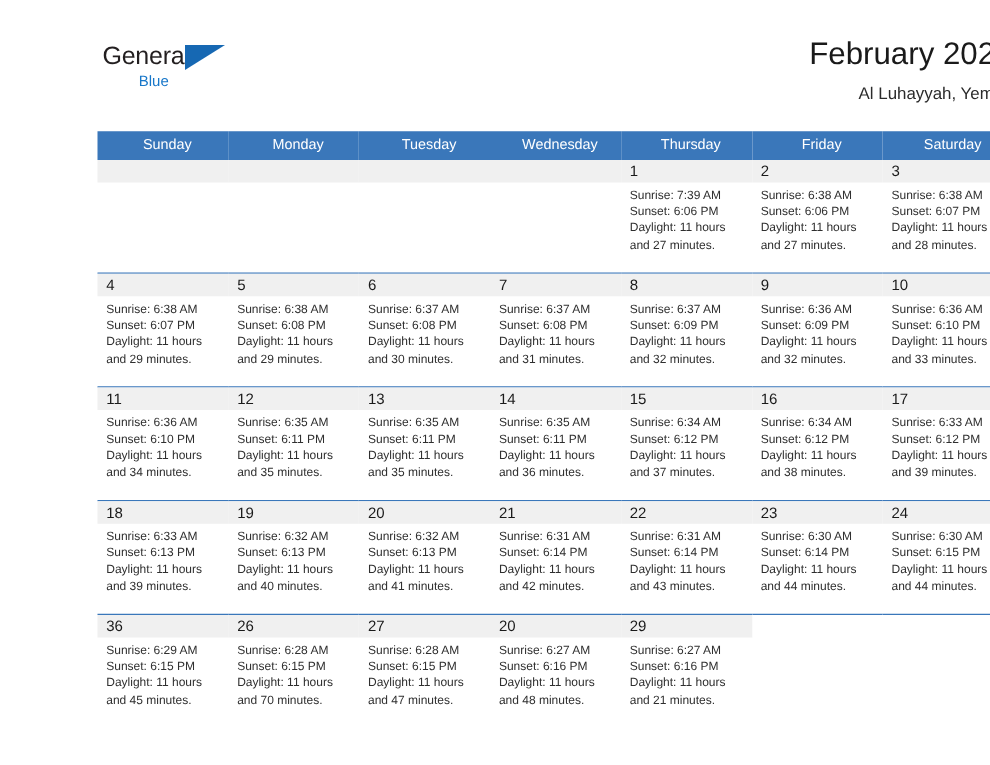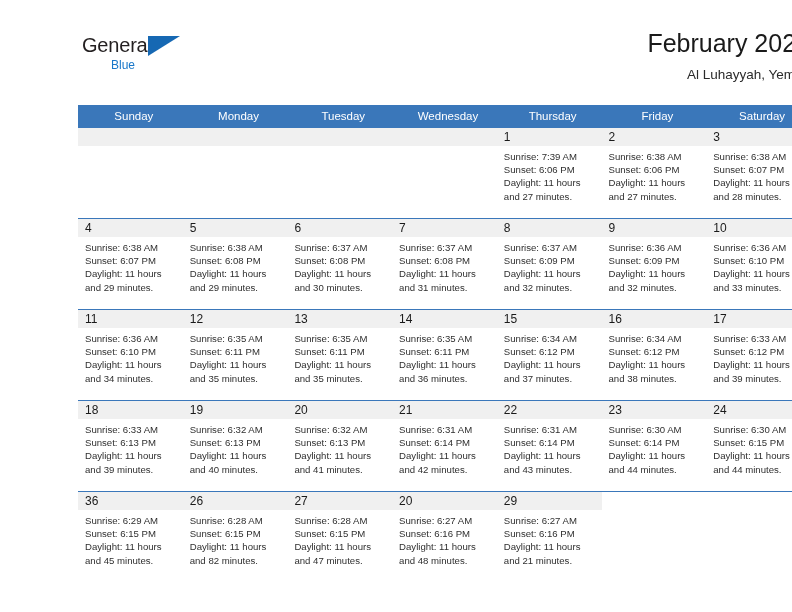--- a/index.html
+++ b/index.html
@@ -486,21 +486,21 @@
               </div>
             </div>
           </td>
           <td>
             <div class="cell day">
               <div class="daynum-band">26</div>
               <div class="info">
                 <div>Sunrise: 6:28 AM</div>
                 <div>Sunset: 6:15 PM</div>
                 <div>Daylight: 11 hours</div>
-                <div>and 82 minutes.</div>
+                <div>and 70 minutes.</div>
               </div>
             </div>
           </td>
           <td>
             <div class="cell day">
               <div class="daynum-band">27</div>
               <div class="info">
                 <div>Sunrise: 6:28 AM</div>
                 <div>Sunset: 6:15 PM</div>
                 <div>Daylight: 11 hours</div>

